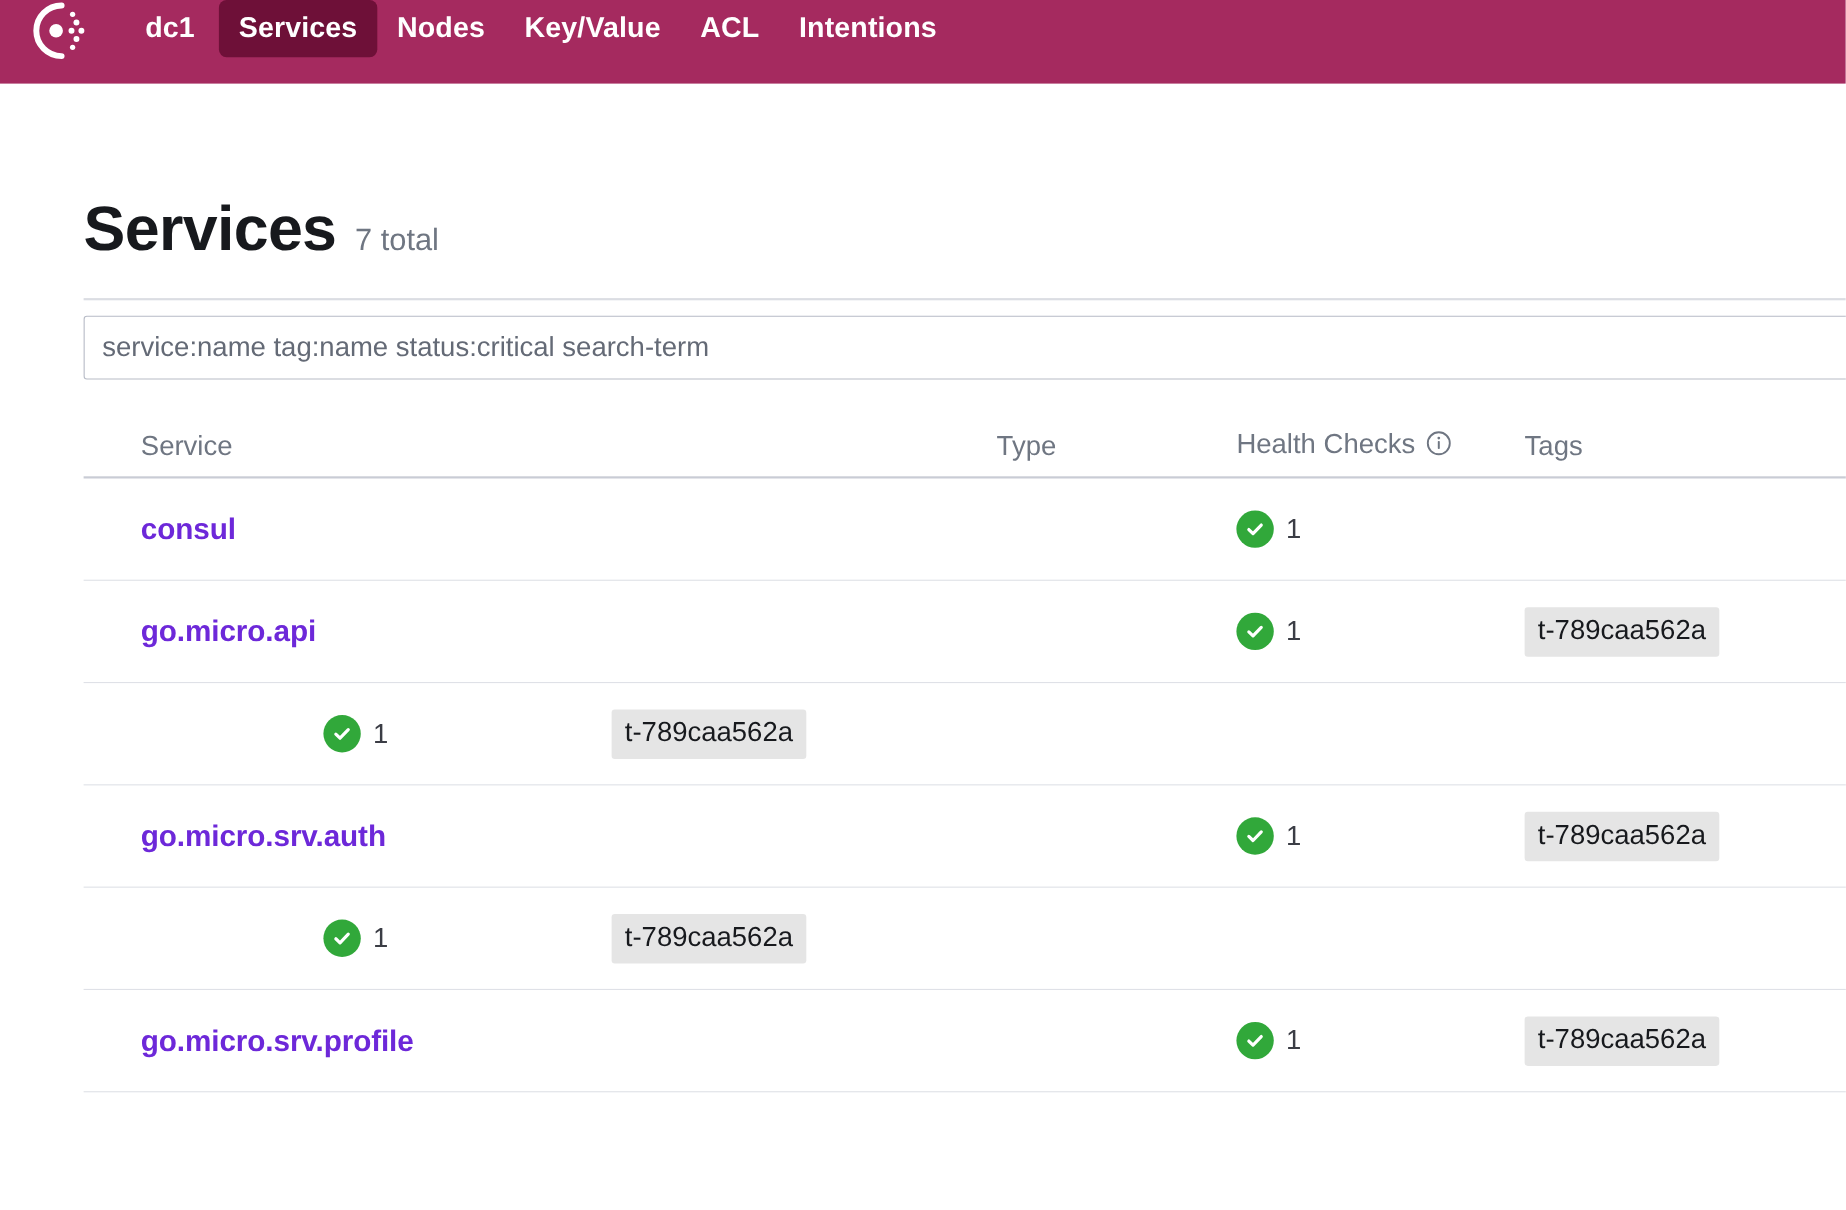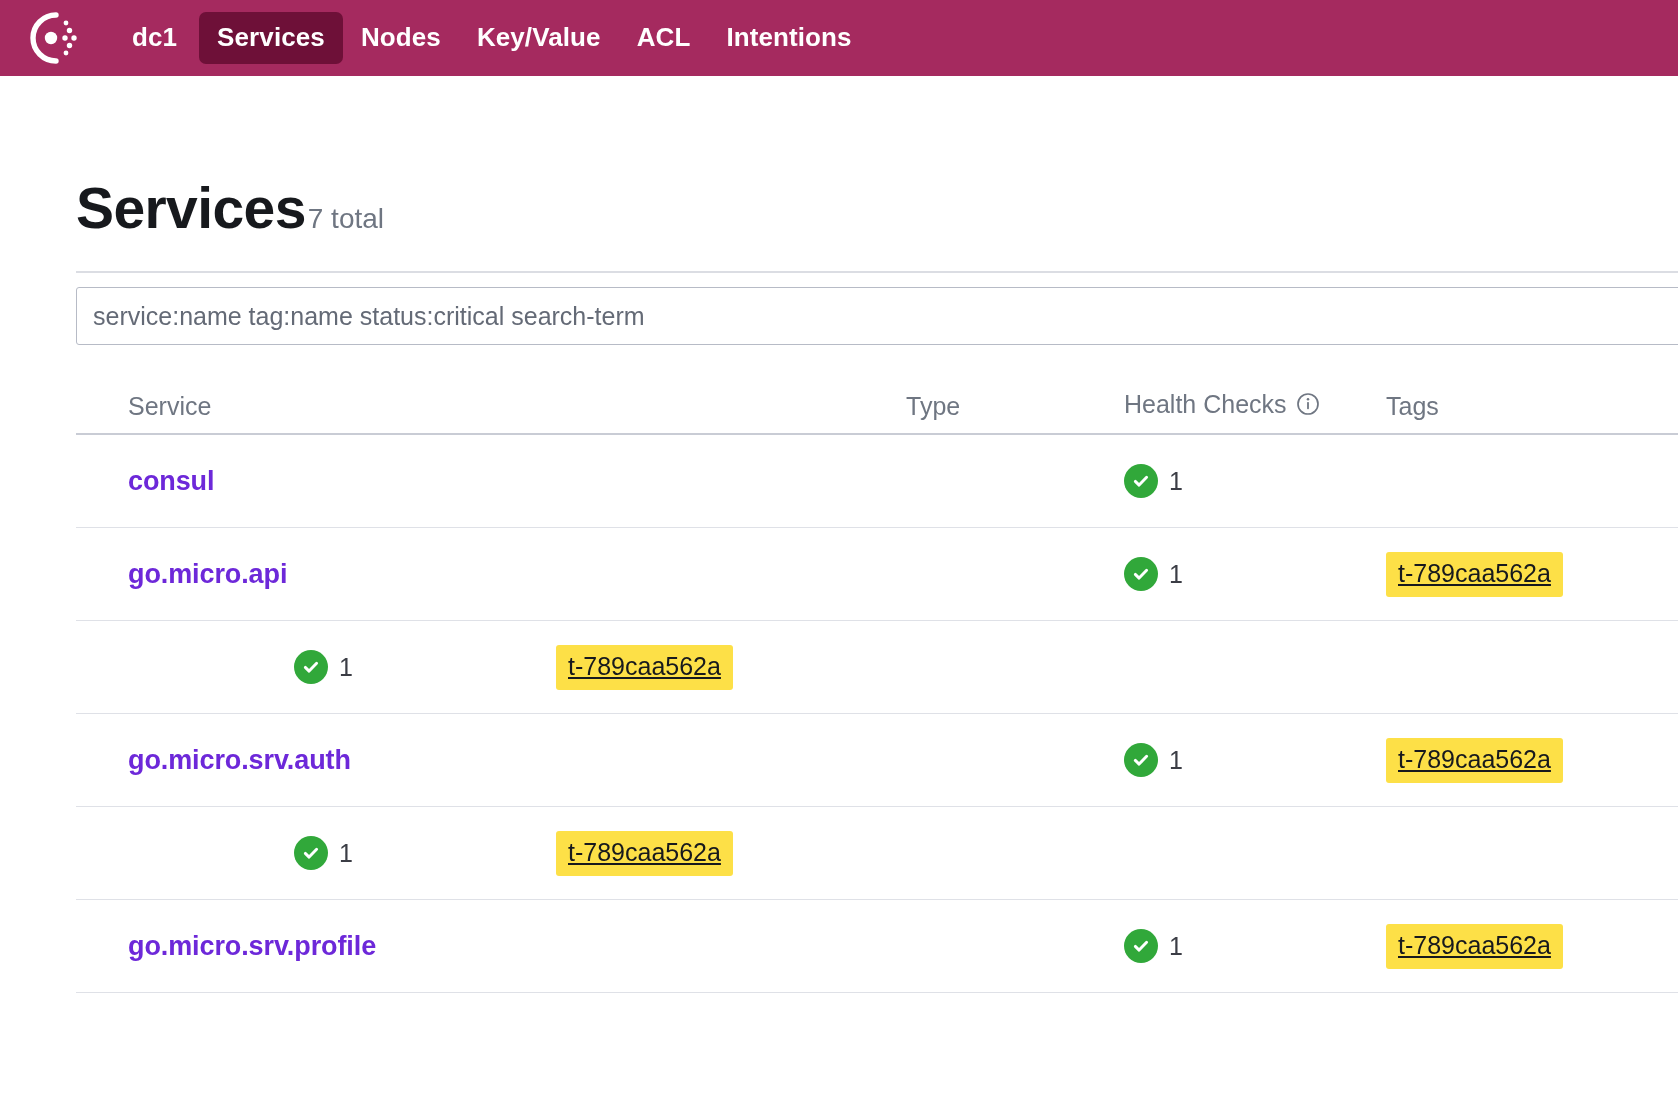--- a/index.html
+++ b/index.html
@@ -13,21 +13,21 @@
     background: #ffffff;
     font-family: "Liberation Sans", sans-serif;
     -webkit-font-smoothing: antialiased;
   }
 
   
   .navbar {
     height: 76px;
     background: #a52a5f;
     display: flex;
-    align-items: center;
+    align-items: flex-start;
     padding: 0 0 0 26px;
     position: relative;
   }
   .logo {
     width: 56px;
     height: 56px;
     flex: 0 0 auto;
     margin-right: 32px;
     display: block;
   }
@@ -74,21 +74,21 @@
     font-weight: 700;
     color: #17191d;
     letter-spacing: -0.6px;
     line-height: 1;
     margin: 0;
   }
   .page-count {
     font-size: 28px;
     color: #6f7682;
     font-weight: 400;
-    margin-left: 2px;
+    margin-left: 17px;
     line-height: 1;
   }
   .title-rule {
     height: 2px;
     background: #dbdde3;
     margin-top: 34px;
     margin-right: 0;
   }
 
   
@@ -167,27 +167,26 @@
     font-size: 25px;
     color: #3b3d45;
   }
 
   .tag-list {
     display: flex;
     gap: 10px;
     align-items: center;
   }
   .tag-chip {
-    background: #fde047;
+    background: #e5e5e5;
     color: #17191d;
     font-size: 25px;
     border-radius: 3px;
     padding: 7px 12px 9px 12px;
     white-space: nowrap;
-    text-decoration: underline;
   }
 
   .info-icon {
     display: inline-block;
     vertical-align: -3px;
     margin-left: 9px;
   }
   .hdr-label { display: inline-block; }
 </style>
 </head>

